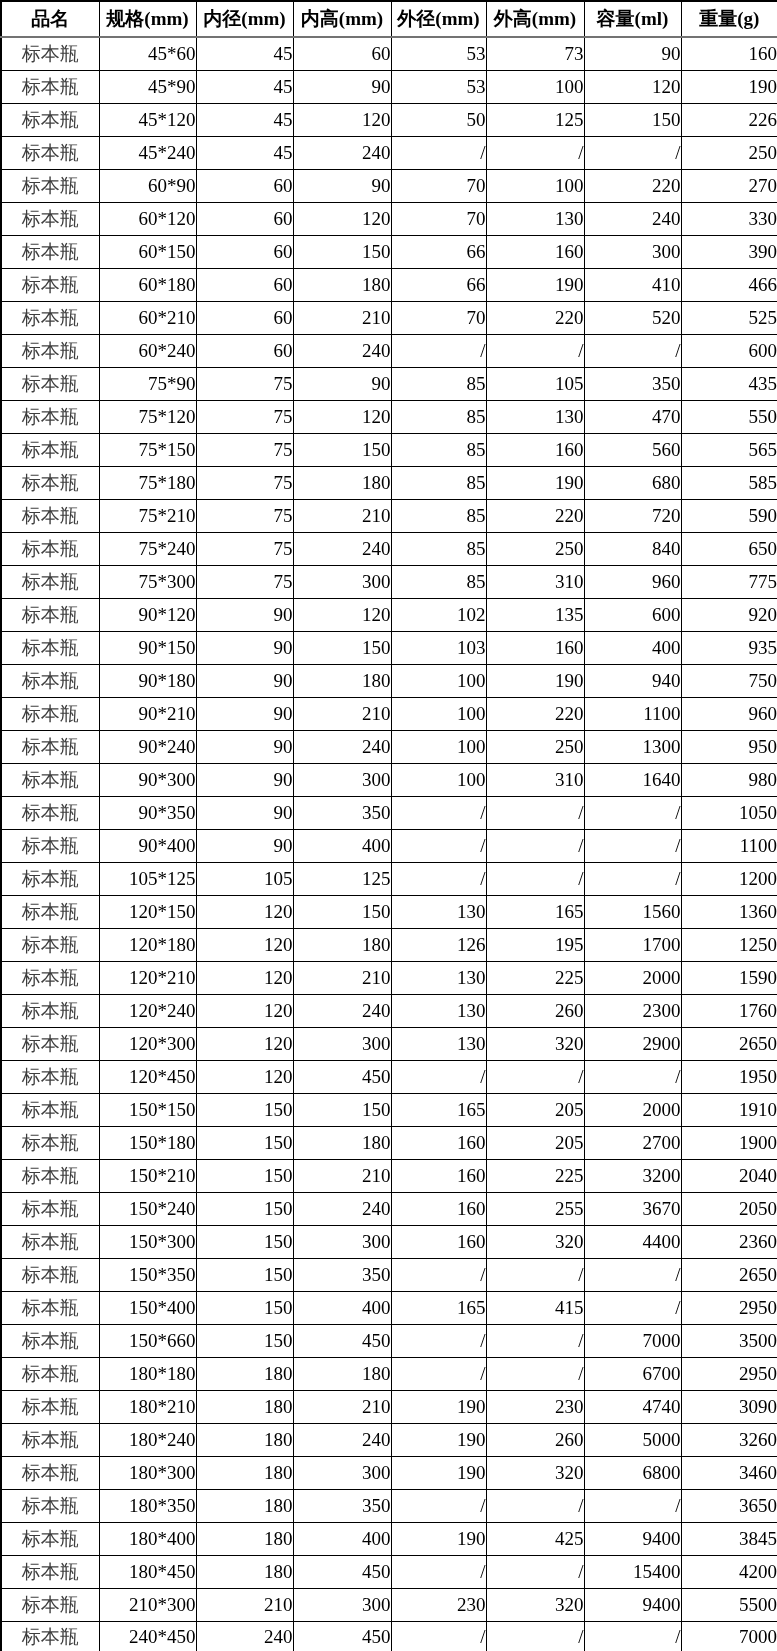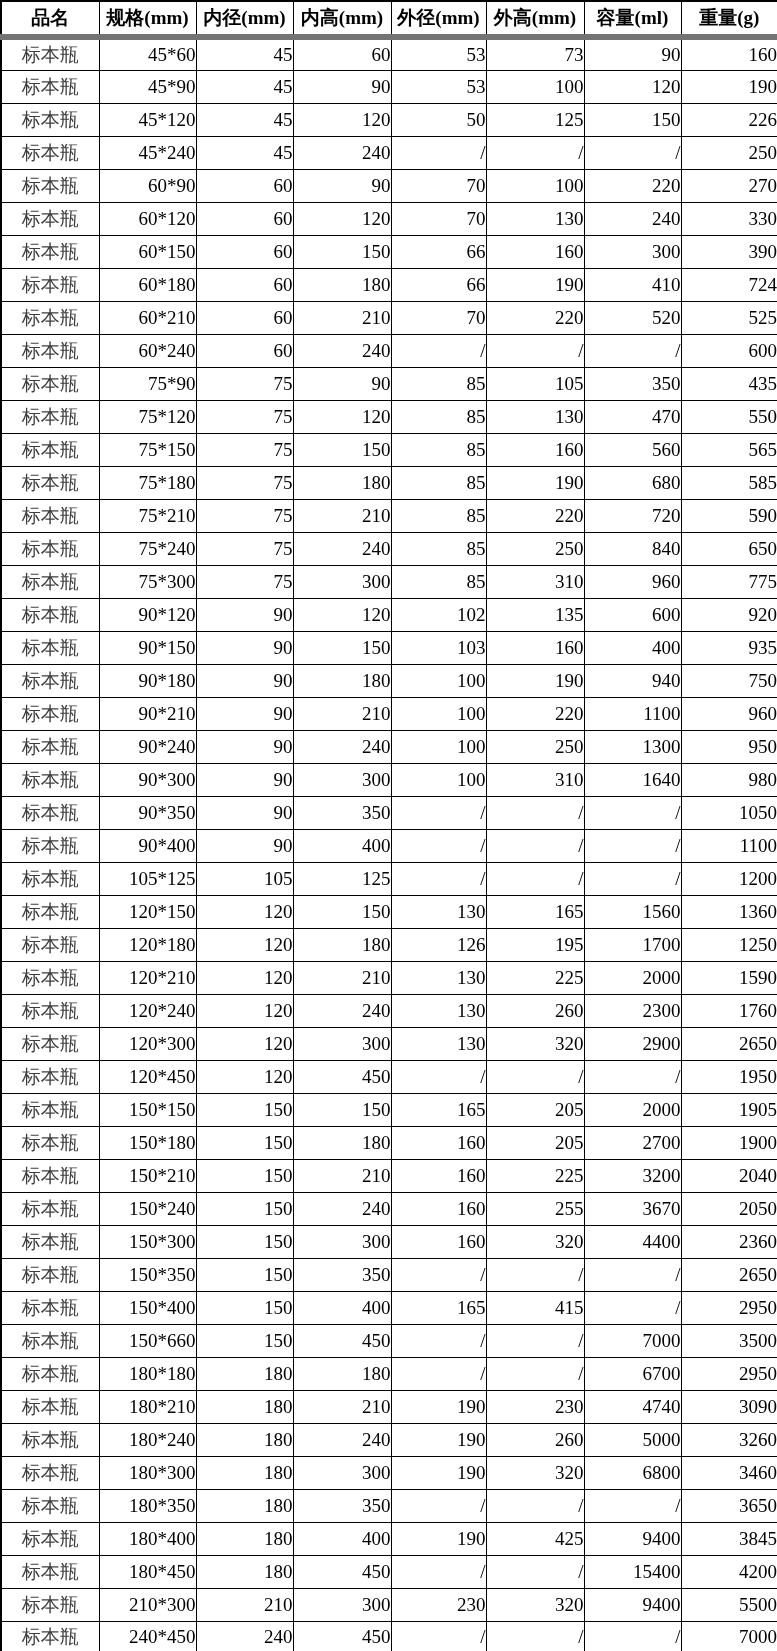--- a/index.html
+++ b/index.html
@@ -24,21 +24,21 @@
     box-sizing: border-box;
   }
   table.spec thead tr { height: 36px; }
   table.spec tbody tr { height: 33px; margin-left: 23px; }
   table.spec th {
     font-family: "Liberation Serif", serif;
     font-weight: bold;
     font-size: 19px;
     color: #000000;
     text-align: center;
-    border-bottom: 6px solid #737373;
+    border-bottom: 2px solid #737373;
   }
   td.c-name {
     font-family: "Liberation Serif", serif;
     font-size: 19px;
     color: #3d3d3d;
     text-align: center;
   }
   td.c-num {
     font-family: "Liberation Serif", serif;
     font-size: 19px;
@@ -145,21 +145,21 @@
         <td class="c-num">390</td>
       </tr>
       <tr>
         <td class="c-name">标本瓶</td>
         <td class="c-num">60*180</td>
         <td class="c-num">60</td>
         <td class="c-num">180</td>
         <td class="c-num">66</td>
         <td class="c-num">190</td>
         <td class="c-num">410</td>
-        <td class="c-num">724</td>
+        <td class="c-num">466</td>
       </tr>
       <tr>
         <td class="c-name">标本瓶</td>
         <td class="c-num">60*210</td>
         <td class="c-num">60</td>
         <td class="c-num">210</td>
         <td class="c-num">70</td>
         <td class="c-num">220</td>
         <td class="c-num">520</td>
         <td class="c-num">525</td>
@@ -395,21 +395,21 @@
         <td class="c-num">1950</td>
       </tr>
       <tr>
         <td class="c-name">标本瓶</td>
         <td class="c-num">150*150</td>
         <td class="c-num">150</td>
         <td class="c-num">150</td>
         <td class="c-num">165</td>
         <td class="c-num">205</td>
         <td class="c-num">2000</td>
-        <td class="c-num">1905</td>
+        <td class="c-num">1910</td>
       </tr>
       <tr>
         <td class="c-name">标本瓶</td>
         <td class="c-num">150*180</td>
         <td class="c-num">150</td>
         <td class="c-num">180</td>
         <td class="c-num">160</td>
         <td class="c-num">205</td>
         <td class="c-num">2700</td>
         <td class="c-num">1900</td>

